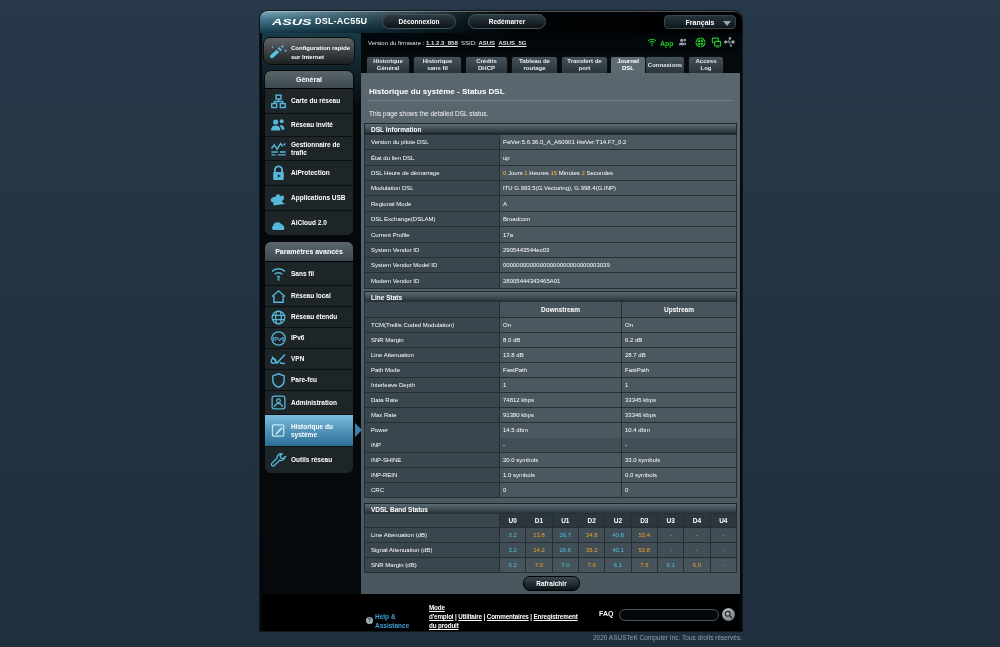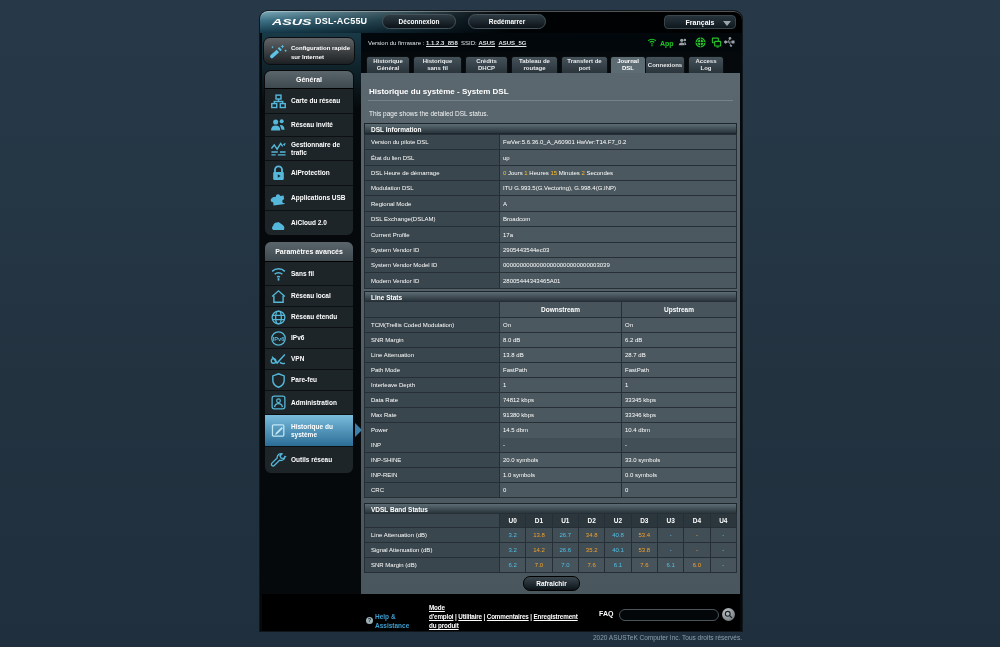--- a/index.html
+++ b/index.html
@@ -144,21 +144,21 @@
     <div class="tab" style="left:52px;width:49px;">Historique<br>sans fil</div>
     <div class="tab" style="left:104px;width:43px;">Crédits<br>DHCP</div>
     <div class="tab" style="left:150px;width:47px;">Tableau de<br>routage</div>
     <div class="tab" style="left:200px;width:47px;">Transfert de<br>port</div>
     <div class="tab active" style="left:249px;width:36px;">Journal<br>DSL</div>
     <div class="tab" style="left:284px;width:40px;">Connexions</div>
     <div class="tab" style="left:327px;width:36px;">Access<br>Log</div>
   </div>
 
   <div id="panel">
-    <div id="ptitle">Historique du système - System DSL</div>
+    <div id="ptitle">Historique du système - Status DSL</div>
     <div id="phr"></div>
     <div id="pdesc">This page shows the detailed DSL status.</div>
 
     <div class="secbar" style="top:50px;">DSL Information</div>
     <table class="ft" id="dslinfo" style="top:61px;">
       <colgroup>
           <col style="width:135px">
           <col>
         </colgroup>
       <tbody>

